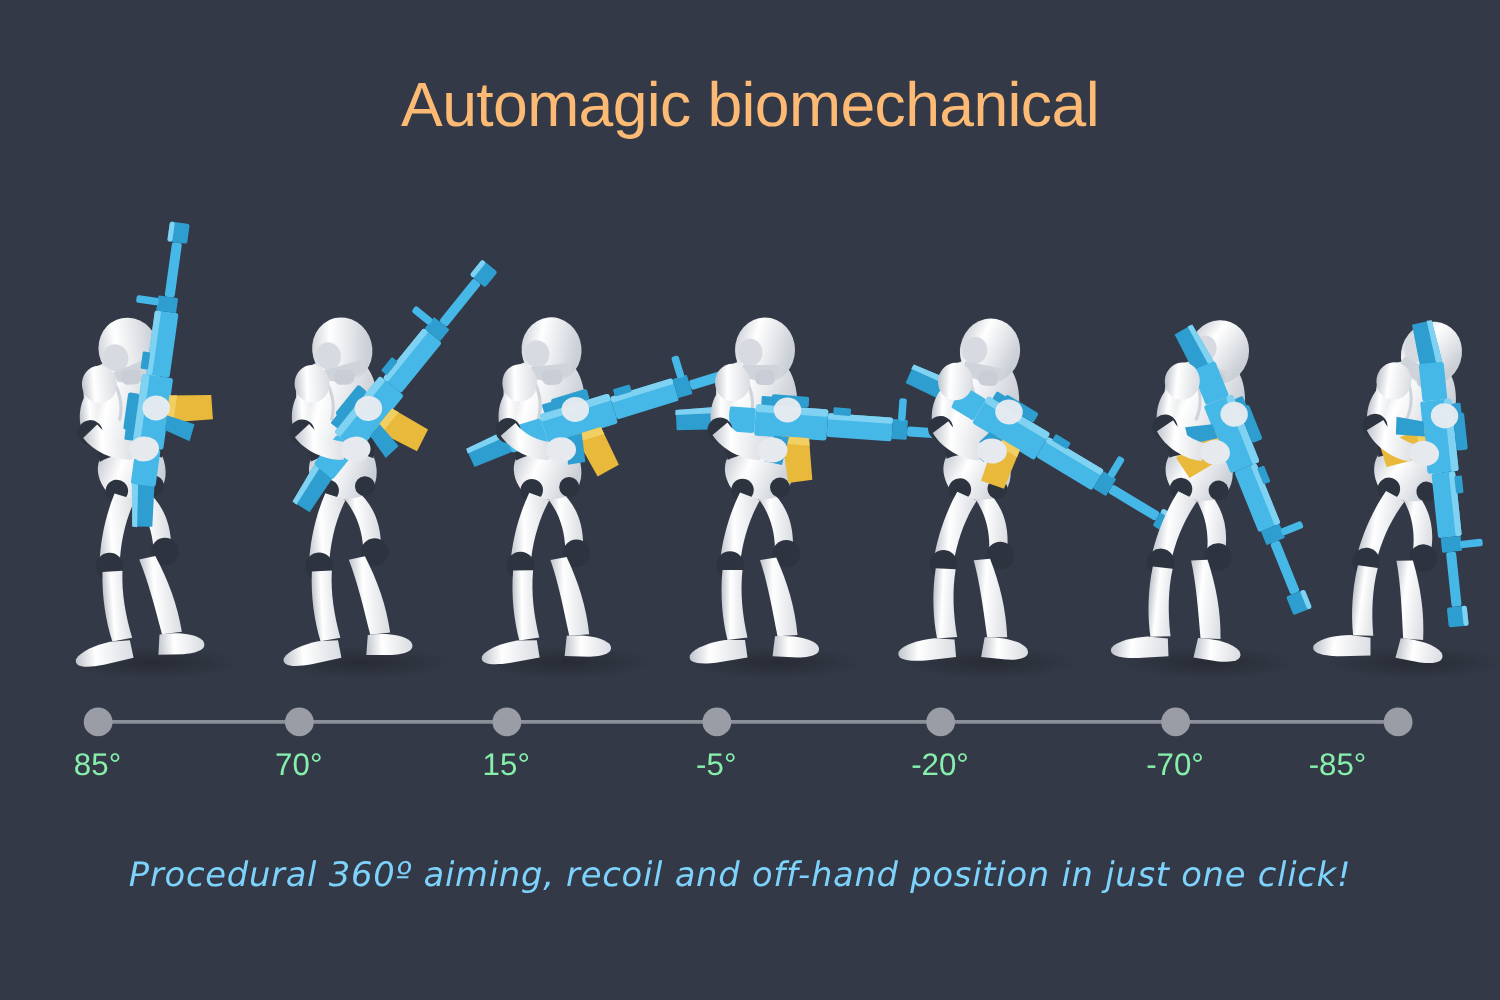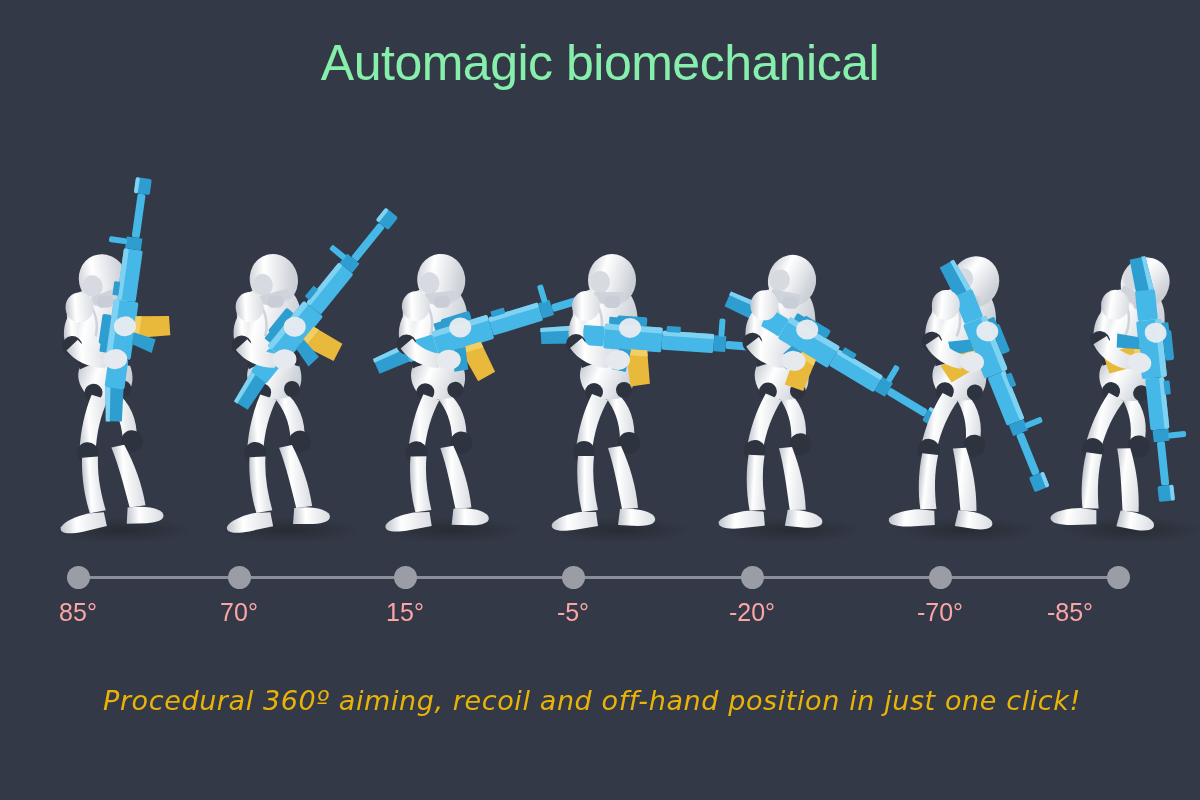--- a/index.html
+++ b/index.html
@@ -21,25 +21,26 @@
   .title-block {
     position: absolute;
     top: 38px;
     left: 0;
     width: 1200px;
     text-align: center;
     line-height: 1.0;
   }
   .title-line1 {
     display: block;
-    color: #86efac;
+    color: #fdba74;
     font-size: 50px;
     font-weight: 400;
     letter-spacing: -0.5px;
     margin-bottom: 14px;
+    margin-top: 21px;
   }
   .title-line2 {
     display: block;
     font-size: 52px;
     font-weight: 700;
     letter-spacing: -0.5px;
     white-space: nowrap;
   }
   .kw-yellow { color: #f4ce4a; }
   .kw-plus   { color: #f2f3f5; font-weight: 400; padding: 0 6px; }
@@ -82,36 +83,36 @@
     top: 10px;
     width: 23px;
     height: 23px;
     margin-left: -11.5px;
     border-radius: 50%;
     background: #9a9da5;
   }
   .tick-label {
     position: absolute;
     top: 42px;
-    color: #fca5a5;
+    color: #86efac;
     font-size: 25px;
     font-weight: 400;
     letter-spacing: 0px;
     transform: translateX(-50%);
     white-space: nowrap;
   }
 
   
   .caption {
     position: absolute;
     left: 0;
     top: 685px;
     width: 1184px;
     text-align: center;
-    color: #eab308;
+    color: #7dd3fc;
     font-size: 27px;
     font-style: italic;
     font-family: "DejaVu Sans", sans-serif;
     letter-spacing: 0.6px;
   }
 </style>
 </head>
 <body>
 
 <div id="page">

